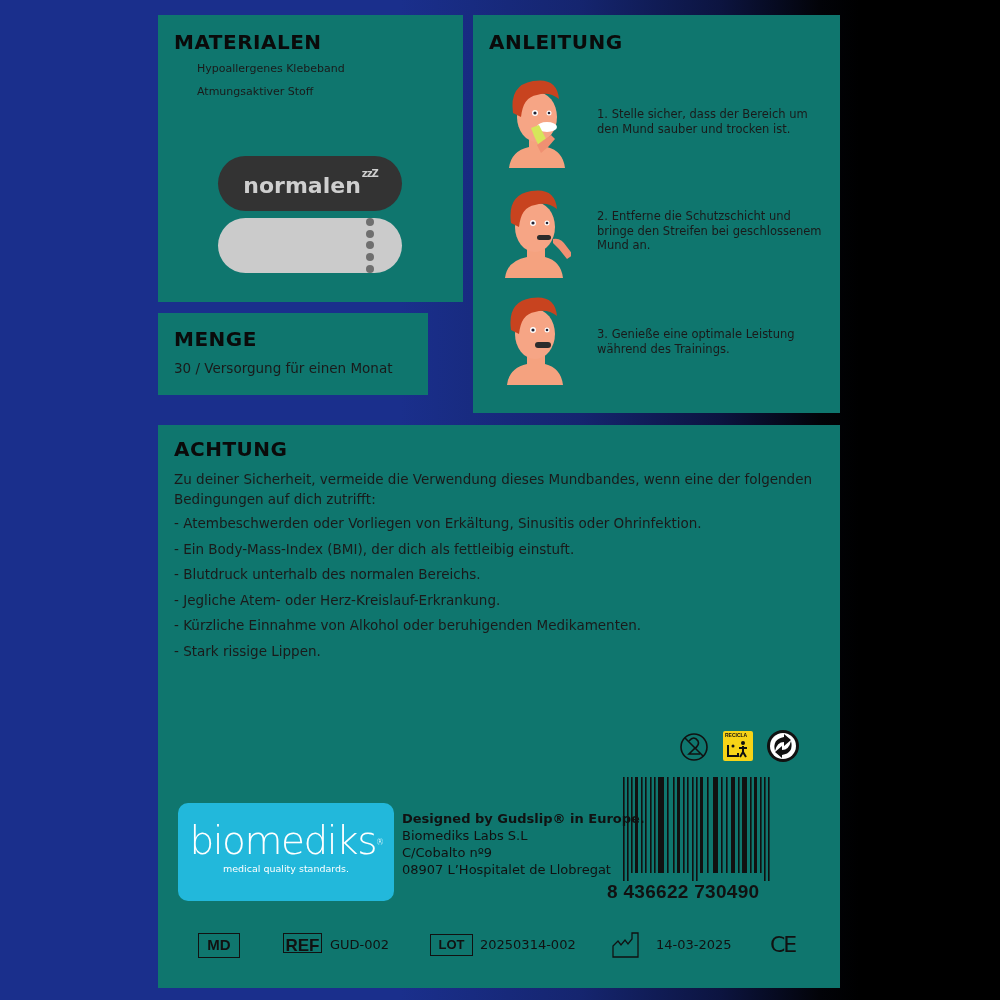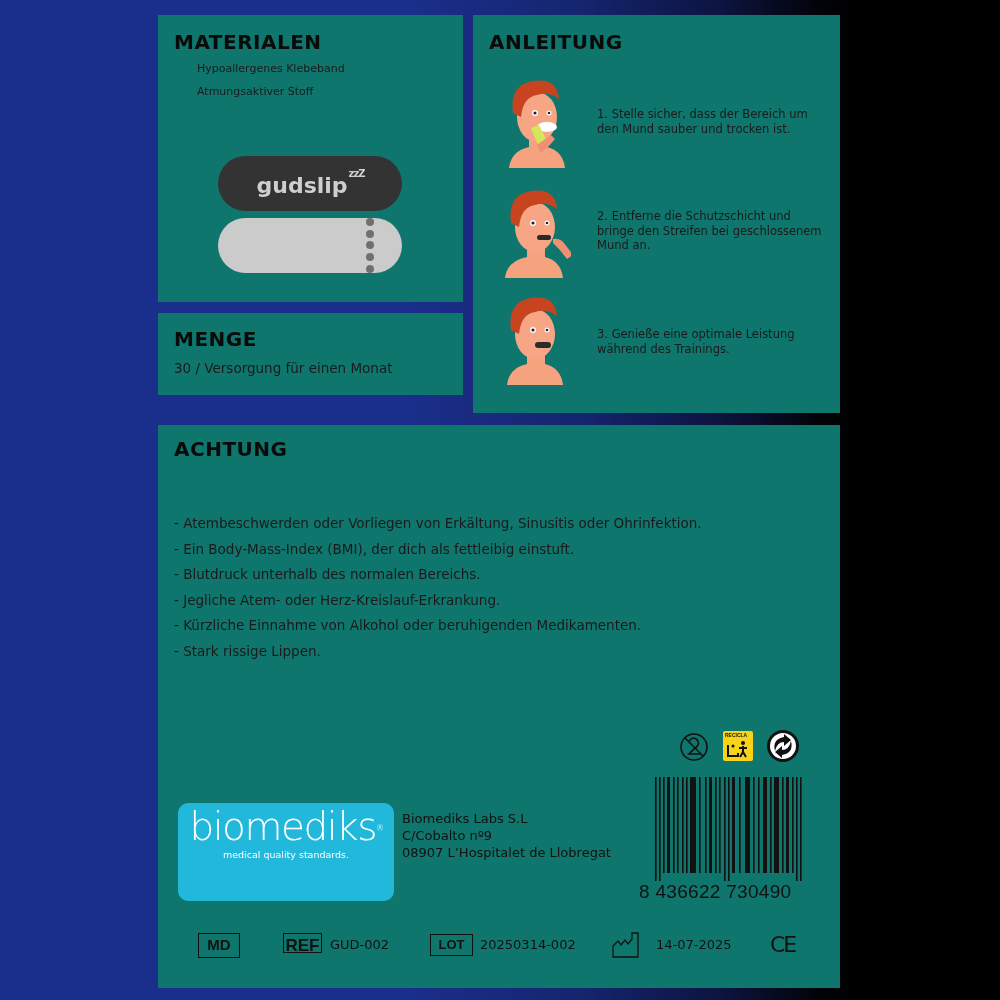--- a/index.html
+++ b/index.html
@@ -18,62 +18,62 @@
   #materialen { left: 158px; top: 15px; width: 305px; height: 287px; }
   #materialen .h { position: absolute; left: 16px; top: 15px; }
   #materialen .line { position: absolute; left: 16px; font-size: 11px; margin-left: 23px; }
   .strip-dark { position: absolute; left: 60px; top: 141px; width: 184px; height: 55px; border-radius: 28px; background: #333; display:flex; align-items:center; justify-content:center; }
   .strip-dark .brand { font-family: "DejaVu Sans", sans-serif; font-weight: 700; color: #cfcfcf; font-size: 22px; position: relative; top: 2px; }
   .strip-dark .zz { font-family: "DejaVu Sans", sans-serif; font-weight: 700; color: #cfcfcf; font-size: 10px; position: relative; top: -10px; left: 1px; letter-spacing: -1px; }
   .strip-light { position: absolute; left: 60px; top: 203px; width: 184px; height: 55px; border-radius: 28px; background: #cbcbcb; }
   .strip-light .dot { position: absolute; left: 148px; width: 8px; height: 8px; border-radius: 50%; background: #6f6f6f; }
 
   
-  #menge { left: 158px; top: 313px; width: 305px; height: 82px; }
+  #menge { left: 158px; top: 313px; width: 270px; height: 82px; }
   #menge .h { position: absolute; left: 16px; top: 14px; }
   #menge .body-txt { position: absolute; left: 16px; top: 47px; font-size: 13.5px; }
 
   
   #anleitung { left: 473px; top: 15px; width: 367px; height: 398px; }
   #anleitung .h { position: absolute; left: 16px; top: 15px; }
   .step { position: absolute; left: 0; width: 367px; }
   .step .face { position: absolute; left: 28px; width: 70px; height: 95px; }
   .step .txt { position: absolute; left: 124px; width: 232px; font-family: "DejaVu Sans", sans-serif; font-size: 11.5px; line-height: 14.5px; color: #1a1a1a; }
 
   
   #achtung { left: 158px; top: 425px; width: 682px; height: 563px; }
   #achtung .h { position: absolute; left: 16px; top: 12px; }
   #achtung .intro { position: absolute; left: 16px; top: 44px; width: 640px; font-size: 13.5px; line-height: 20px; }
   #achtung .bullets { position: absolute; left: 16px; top: 88px; list-style: none; }
   #achtung .bullets li { font-family: "DejaVu Sans", sans-serif; font-size: 13.5px; height: 25.6px; line-height: 20px; color: #1a1a1a; }
 
   .sym { position: absolute; }
   .recycle-icons { position: absolute; left: 520px; top: 303px; width: 120px; height: 40px; }
-  .barcode { position: absolute; left: 497px; top: 352px; width: 150px; height: 128px; }
+  .barcode { position: absolute; left: 465px; top: 352px; width: 150px; height: 128px; font-weight: bold; }
   .barcode .digits { position: absolute; left: -16px; top: 104px; font-family: "Liberation Sans", sans-serif; font-size: 19px; letter-spacing: 0.3px; color: #111; background: transparent; }
   .logo { position: absolute; left: 20px; top: 378px; width: 216px; height: 98px; background: #22b8db; border-radius: 10px; color: #fff; text-align: center; }
-  .logo .name { font-family: "DejaVu Sans", sans-serif; font-weight: 300; font-size: 39px; letter-spacing: -1.5px; padding-top: 4px; line-height: 40px; }
+  .logo .name { font-family: "DejaVu Sans", sans-serif; font-weight: 300; font-size: 39px; letter-spacing: -1.5px; padding-top: 18px; line-height: 40px; }
   .logo .reg { font-size: 8px; vertical-align: top; position: relative; top: 2px; }
   .logo .tag { font-family: "DejaVu Sans", sans-serif; font-size: 9.5px; margin-top: 2px; }
   .address { position: absolute; left: 244px; top: 385px; font-family: "DejaVu Sans", sans-serif; font-size: 13px; line-height: 17px; color: #111; }
   .address .first { font-weight: 700; }
 
   .footer { position: absolute; top: 505px; left: 0; width: 682px; height: 30px; }
   .fbox { position: absolute; border: 1.5px solid #111; font-family: "Liberation Sans", sans-serif; font-weight: 700; color: #111; text-align: center; }
   .ftxt { position: absolute; font-family: "DejaVu Sans", sans-serif; font-size: 13px; color: #111; top: 7px; }
 </style>
 </head>
 <body>
 
 <section class="card" id="materialen">
   <div class="h">MATERIALEN</div>
   <div class="line body-txt" style="top:47px">Hypoallergenes Klebeband</div>
   <div class="line body-txt" style="top:70px">Atmungsaktiver Stoff</div>
   <div class="strip-dark">
-    <span class="brand">gudslip</span>
+    <span class="brand">normalen</span>
       <span class="zz">zzZ</span>
   </div>
   <div class="strip-light">
     <span class="dot" style="top:0px"></span>
     <span class="dot" style="top:12px"></span>
     <span class="dot" style="top:23px"></span>
     <span class="dot" style="top:35px"></span>
     <span class="dot" style="top:47px"></span>
   </div>
 </section>
@@ -127,20 +127,21 @@
       <circle cx="46" cy="40" r="2.5" fill="#fff"></circle>
         <circle cx="46" cy="40" r="1.3" fill="#223"></circle>
       <rect x="34" y="52" width="16" height="6" rx="3" fill="#2b2b2b"></rect>
     </svg>
     <div class="txt" style="top:37px">3. Genieße eine optimale Leistung während des Trainings.</div>
   </div>
 </section>
 
 <section class="card" id="achtung">
   <div class="h">ACHTUNG</div>
+  <div class="intro body-txt">Zu deiner Sicherheit, vermeide die Verwendung dieses Mundbandes, wenn eine der folgenden Bedingungen auf dich zutrifft:</div>
   <ul class="bullets">
     <li>- Atembeschwerden oder Vorliegen von Erkältung, Sinusitis oder Ohrinfektion.</li>
     <li>- Ein Body-Mass-Index (BMI), der dich als fettleibig einstuft.</li>
     <li>- Blutdruck unterhalb des normalen Bereichs.</li>
     <li>- Jegliche Atem- oder Herz-Kreislauf-Erkrankung.</li>
     <li>- Kürzliche Einnahme von Alkohol oder beruhigenden Medikamenten.</li>
     <li>- Stark rissige Lippen.</li>
   </ul>
 
   <div class="recycle-icons">
@@ -202,30 +203,31 @@
     </svg>
     <div class="digits">8 436622 730490</div>
   </div>
 
   <div class="logo">
     <div class="name"><span>biomediks</span><span class="reg">®</span></div>
     <div class="tag">medical quality standards.</div>
   </div>
 
   <div class="address">
+    <div class="first">Designed by Gudslip® in Europe.</div>
     <div>Biomediks Labs S.L</div>
     <div>C/Cobalto nº9</div>
     <div>08907 L’Hospitalet de Llobregat</div>
   </div>
 
   <div class="footer">
     <div class="fbox" style="left:40px;top:3px;width:42px;height:25px;font-size:15px;line-height:22px">MD</div>
     <div class="fbox" style="left:125px;top:3px;width:39px;height:20px;font-size:17px;line-height:24px">REF</div>
     <div class="ftxt" style="left:172px">GUD-002</div>
     <div class="fbox" style="left:272px;top:4px;width:43px;height:22px;font-size:13px;line-height:20px">LOT</div>
     <div class="ftxt" style="left:322px">20250314-002</div>
     <svg class="sym" style="left:454px;top:2px" width="28" height="26" viewBox="0 0 28 26">
       <path d="M1 25 L1 14 L6 9 L9 13 L13 8 L16 12 L20 7 L20 1 L26 1 L26 25 Z" fill="none" stroke="#111" stroke-width="1.3"></path>
     </svg>
-    <div class="ftxt" style="left:498px">14-07-2025</div>
+    <div class="ftxt" style="left:498px">14-03-2025</div>
     <div class="sym" style="left:612px;top:2px;font-family:'DejaVu Sans',sans-serif;font-size:22px;font-weight:400;letter-spacing:-2px;color:#111">CE</div>
   </div>
 </section>
 
 </body></html>

